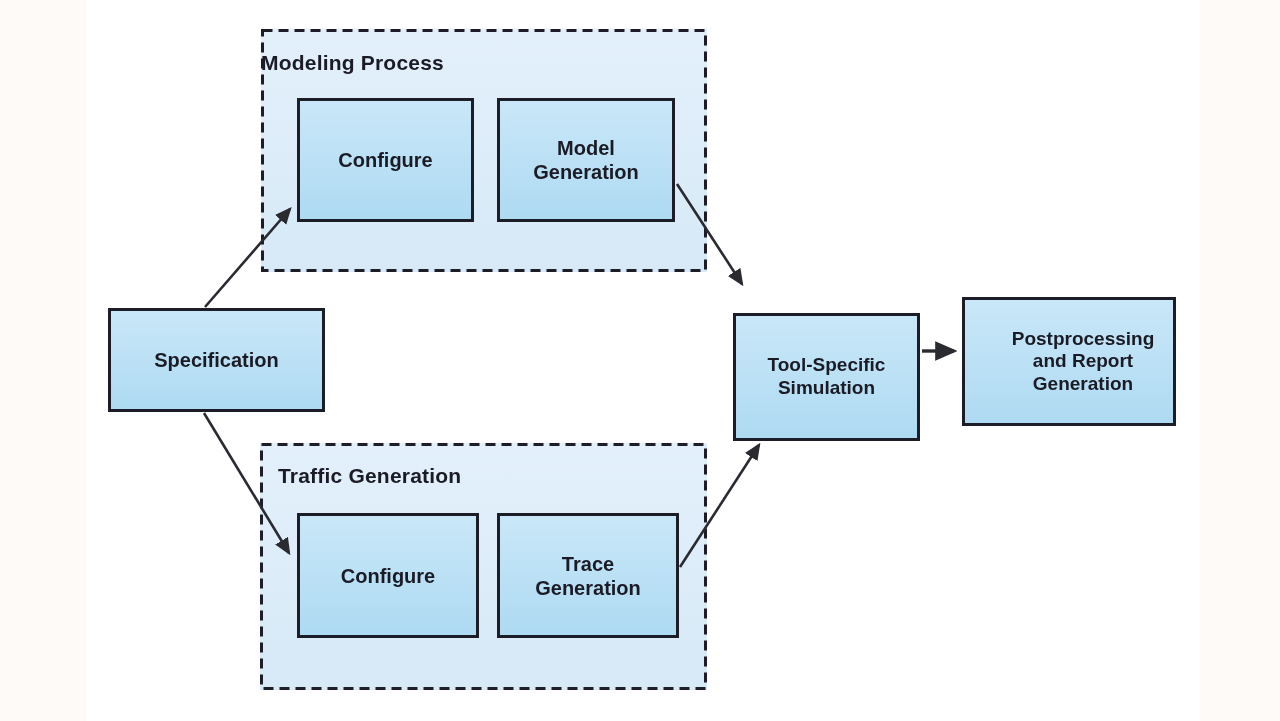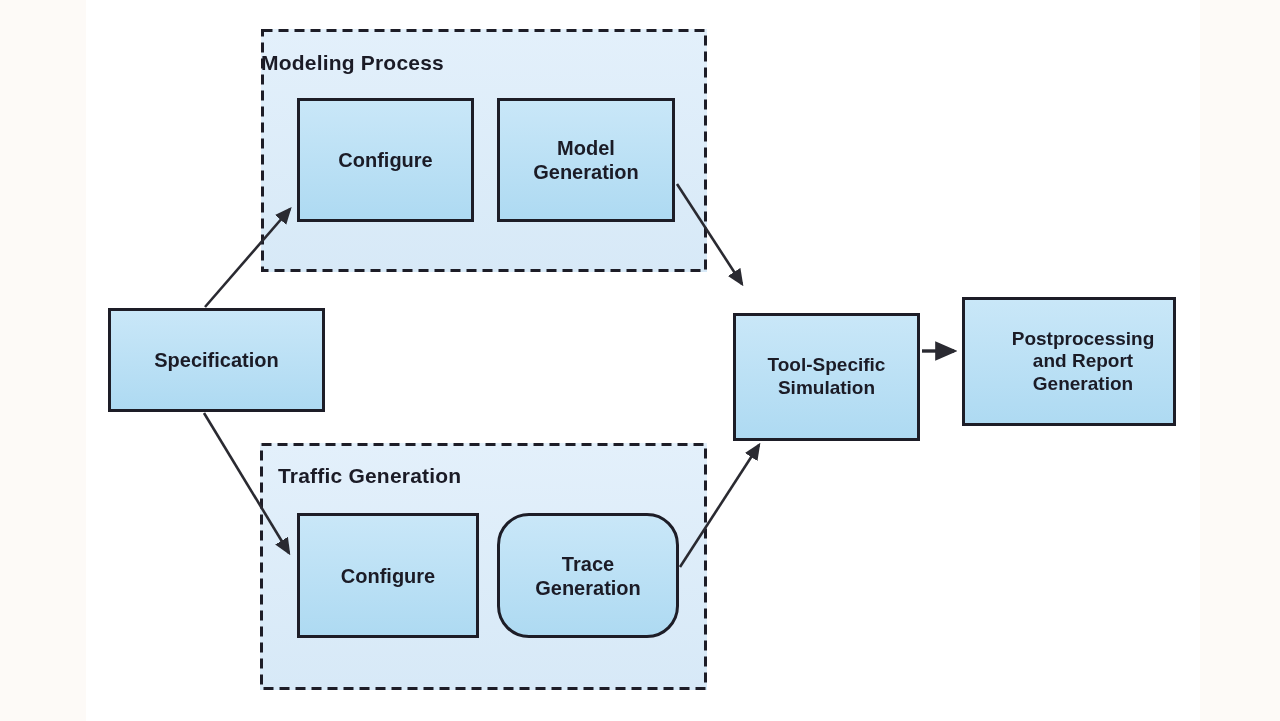--- a/index.html
+++ b/index.html
@@ -81,21 +81,21 @@
   </div>
 
   <div class="node" style="left:497px; top:98px; width:178px; height:124px;align-items:center;">
     <span class="lbl" style="max-width:130px;">Model Generation</span>
   </div>
 
   <div class="node" style="left:297px; top:513px; width:182px; height:125px;">
     <span class="lbl">Configure</span>
   </div>
 
-  <div class="node" style="left:497px; top:513px; width:182px; height:125px;border-radius:32px;">
+  <div class="node" style="left:497px; top:513px; width:182px; height:125px;">
     <span class="lbl" style="max-width:130px;">Trace Generation</span>
   </div>
 
   <div class="node" style="left:733px; top:297px; width:187px; height:128px; font-size:19px;margin-top:16px;">
     <span class="lbl" style="max-width:150px;">Tool-Specific Simulation</span>
   </div>
 
   <div class="node" style="left:962px; top:297px; width:214px; height:129px; font-size:19px; line-height:1.18;padding-left:28px;">
     <span class="lbl" style="max-width:190px;">Postprocessing and Report Generation</span>
   </div>

